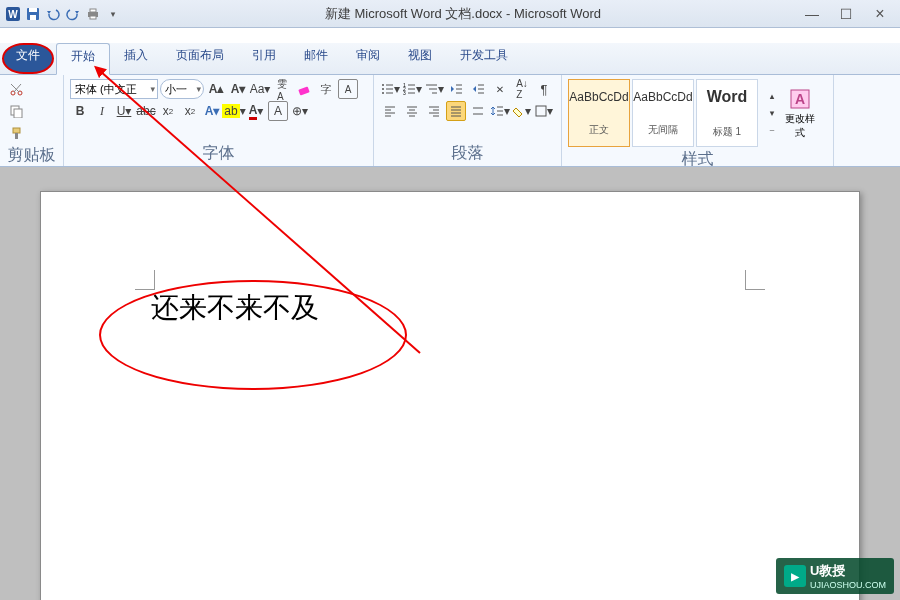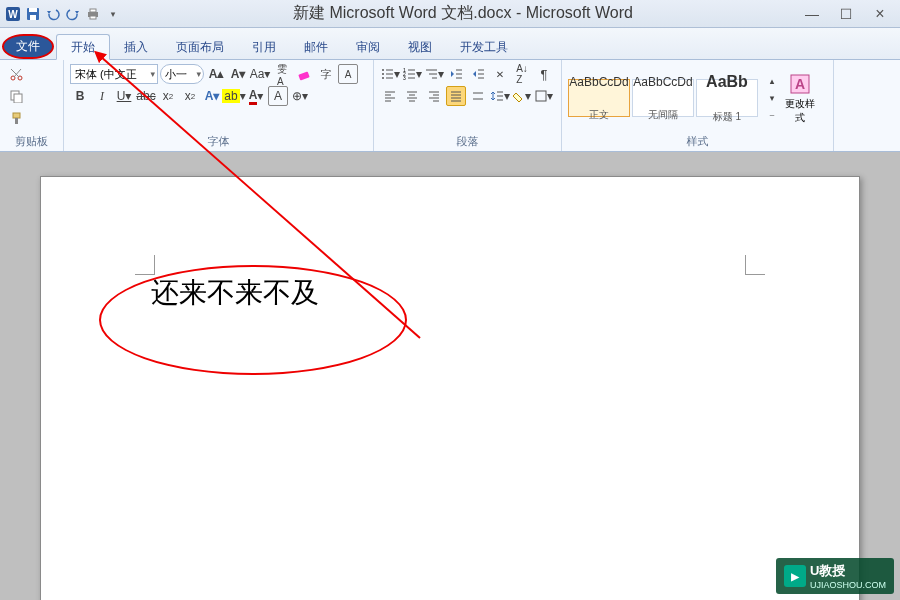--- a/index.html
+++ b/index.html
@@ -2,34 +2,34 @@
 <html><head>
 <meta charset="utf-8">
 <style>
 * { box-sizing: border-box; margin: 0; padding: 0; font-family: "Microsoft YaHei", "SimSun", Arial, sans-serif; }
 body { background: #fff; width: 900px; height: 600px; overflow: hidden; position: relative; }
 
 
 .titlebar { height: 28px; background: linear-gradient(#e8eef7,#dce5f0); display: flex; align-items: center; padding: 0 4px; border-bottom: 1px solid #aebfd6; font-size: 12px; color: #3b3b3b; }
 .titlebar .qat { display: flex; gap: 2px; align-items: center; }
 .qat-item { width: 18px; height: 18px; display: flex; align-items: center; justify-content: center; cursor: pointer; }
-.titlebar .title { flex: 1; text-align: center; font-size: 16px; }
+.titlebar .title { flex: 1; text-align: center; font-size: 13px; }
 .winbtns { display: flex; gap: 18px; padding-right: 8px; }
 .winbtn { width: 16px; height: 16px; display:flex; align-items:center; justify-content:center; cursor:pointer; font-size: 14px; color:#555; }
 
 
-.tabs { height: 32px; background: linear-gradient(#f3f7fc,#e6edf6); display: flex; align-items: flex-end; padding-left: 2px; border-bottom: 1px solid #a9bdd8; font-size: 12px; }
+.tabs { height: 32px; background: linear-gradient(#f3f7fc,#e6edf6); display: flex; padding-left: 2px; border-bottom: 1px solid #a9bdd8; font-size: 12px; margin-top: 15px; }
 .tab { padding: 4px 14px 3px; color: #2a4a8b; cursor: pointer; border-top-left-radius: 3px; border-top-right-radius: 3px; }
 .tab.file { background: #2b579a; color: #fff; border: 2px solid #d00; border-radius: 50%/60%; padding: 2px 12px; margin-right: 2px; }
 .tab.active { background: #f5f9fe; border: 1px solid #a9bdd8; border-bottom: 1px solid #f5f9fe; margin-bottom: -1px; }
 
 
 .ribbon { height: 92px; background: #f5f9fe; display: flex; border-bottom: 1px solid #a9bdd8; font-size: 11px; }
 .group { border-right: 1px solid #cad7e8; padding: 4px 6px 2px; display: flex; flex-direction: column; justify-content: space-between; }
-.group-label { text-align: center; font-size: 11px; color: #5b6f8c; padding-top: 2px; }
+.group-label { text-align: center; font-size: 16px; color: #5b6f8c; padding-top: 2px; }
 .group-body { display: flex; gap: 4px; flex: 1; }
 
 
 .clip-main { width: 34px; height: 52px; background: linear-gradient(#fffbe8,#ffe9a8); border: 1px solid #c8b26c; border-radius: 3px; display:flex; align-items:center; justify-content:center; }
 .clip-side { display: flex; flex-direction: column; gap: 2px; }
 .sidebtn { width: 20px; height: 20px; border: 1px solid transparent; display:flex; align-items:center; justify-content:center; cursor:pointer; }
 
 
 .font-row { display: flex; gap: 2px; align-items: center; margin-bottom: 2px; }
 .combo { height: 20px; border: 1px solid #a9bdd8; background: #fff; display: flex; align-items: center; padding: 0 14px 0 4px; position: relative; font-size: 11px; cursor:pointer; }
@@ -37,21 +37,21 @@
 .fontname { width: 88px; }
 .fontsize { width: 44px; border-radius: 10px; }
 .rbtn { width: 20px; height: 20px; display: flex; align-items: center; justify-content: center; cursor: pointer; font-size: 12px; color: #444; border-radius:2px; }
 
 
 .para-row { display: flex; gap: 2px; align-items: center; margin-bottom: 2px; }
 .align-active { background: #fcd77a; border: 1px solid #d4a017; }
 
 
 .styles-list { display: flex; gap: 2px; }
-.style-item { width: 62px; height: 38px; border: 1px solid #cad7e8; background: #fff; display: flex; flex-direction: column; align-items: center; justify-content: center; cursor: pointer; }
+.style-item { width: 62px; height: 68px; border: 1px solid #cad7e8; background: #fff; display: flex; flex-direction: column; align-items: center; justify-content: center; cursor: pointer; }
 .style-item.sel { border: 1px solid #e8a33d; background: #fff5d9; }
 .style-prev { font-size: 12px; color: #333; }
 .style-prev.big { font-size: 16px; font-weight: bold; }
 .style-name { font-size: 10px; color: #555; margin-top: 19px; }
 .change-style { width: 44px; display: flex; flex-direction: column; align-items: center; justify-content: center; cursor:pointer; padding: 0 4px; }
 
 
 .edit-body { display:flex; flex-direction:column; align-items:center; justify-content:center; }
 
 
@@ -303,21 +303,21 @@
       <div class="styles-list">
         <div class="style-item sel">
           <div class="style-prev">AaBbCcDd</div>
           <div class="style-name">正文</div>
         </div>
         <div class="style-item">
           <div class="style-prev">AaBbCcDd</div>
           <div class="style-name">无间隔</div>
         </div>
         <div class="style-item">
-          <div class="style-prev big">AaBb</div>
+          <div class="style-prev big">Word</div>
           <div class="style-name">标题 1</div>
         </div>
       </div>
       <div style="width:12px;display:flex;flex-direction:column;gap:1px;">
         <div class="rbtn" style="height:16px;font-size:9px;">▴</div>
         <div class="rbtn" style="height:16px;font-size:9px;">▾</div>
         <div class="rbtn" style="height:16px;font-size:9px;">⎯</div>
       </div>
       <div class="change-style">
         <svg width="26" height="26">

